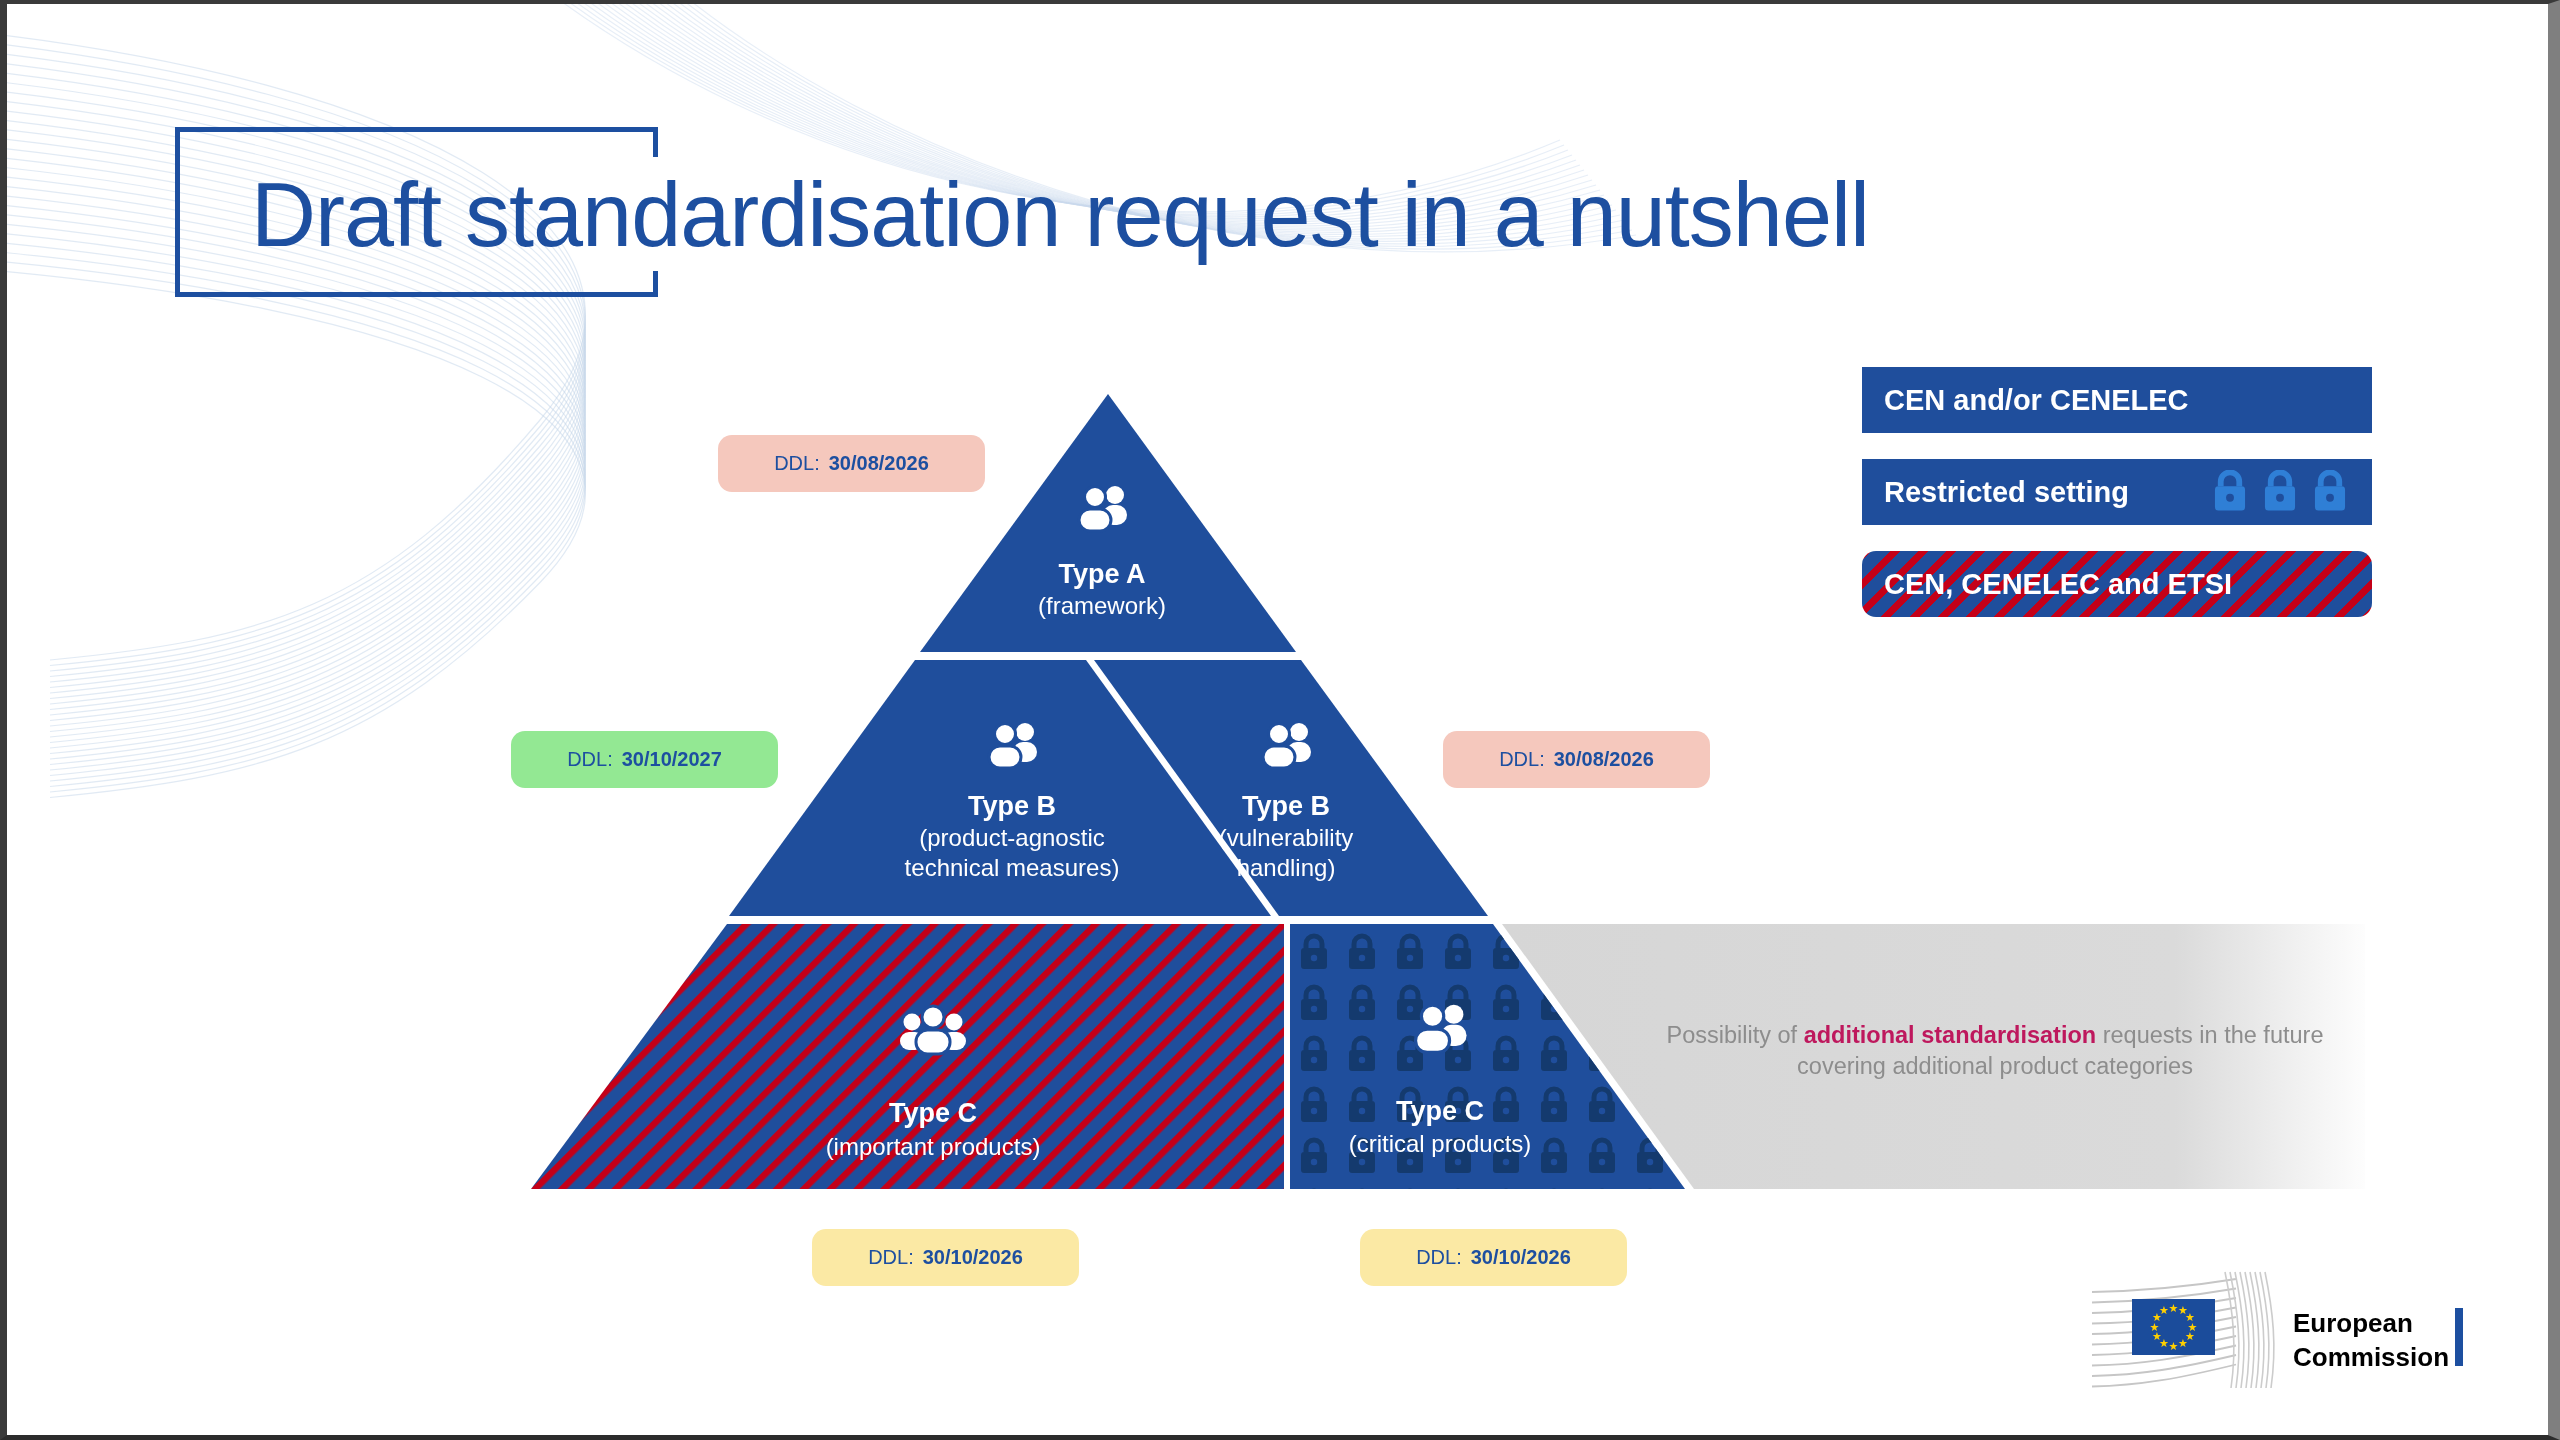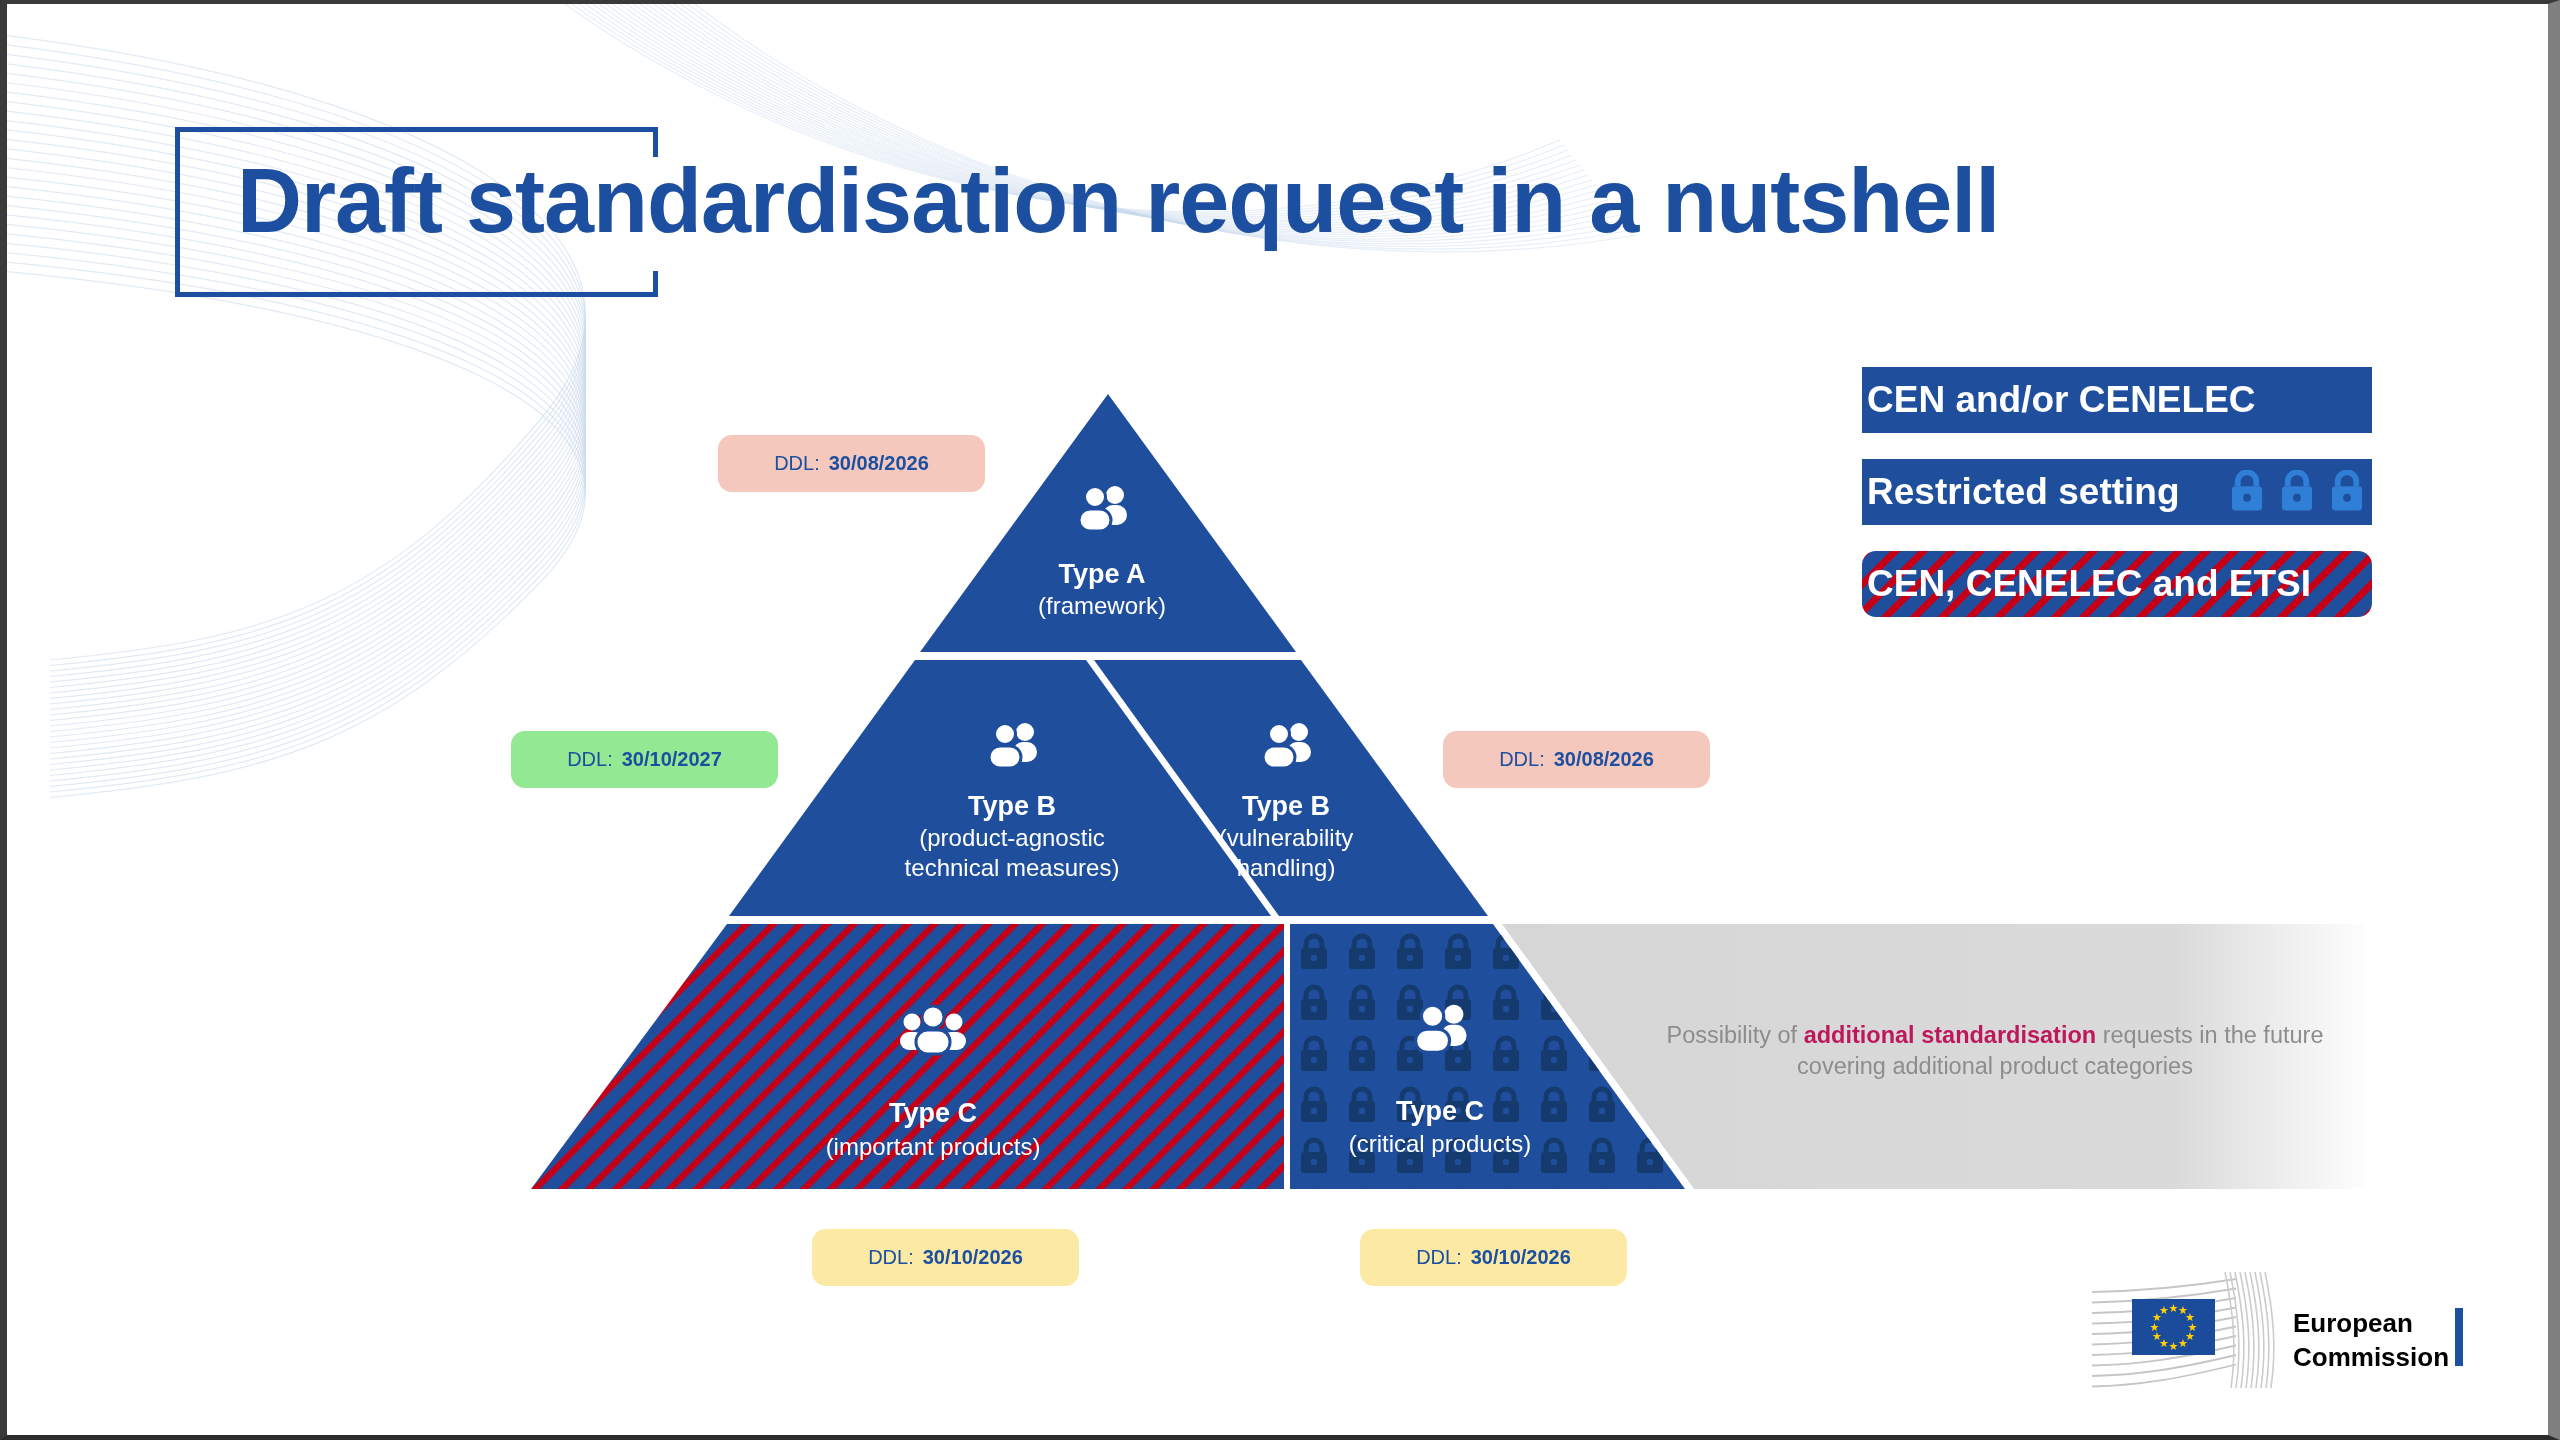--- a/index.html
+++ b/index.html
@@ -7,26 +7,26 @@
   .slide{position:absolute;inset:0;box-sizing:border-box;background:#ffffff;overflow:hidden;
     border-top:4px solid #3a3a3a;border-left:7px solid #3a3a3a;
     border-bottom:5px solid #2c2c2c;border-right:12px solid #7f7f7f;}
   svg{display:block}
   .waves{position:absolute;left:-7px;top:-4px;pointer-events:none}
   
   .title-frame{position:absolute;left:168px;top:123px;width:478px;height:170px;
     border:5px solid #1d4fa0;border-right:none;box-sizing:border-box;}
   .title-frame::before{content:"";position:absolute;top:-5px;right:-5px;width:5px;height:30px;background:#1d4fa0;}
   .title-frame::after{content:"";position:absolute;bottom:-5px;right:-5px;width:5px;height:26px;background:#1d4fa0;}
-  .slide-title{position:absolute;left:230px;top:146px;margin:0;font-size:90px;font-weight:700;
+  .slide-title{position:absolute;left:230px;top:146px;margin:14px;font-size:90px;font-weight:400;
     color:#1d4fa0;white-space:nowrap;letter-spacing:-1px;}
   
   .legend{position:absolute;left:1855px;top:363px;width:510px;}
   .legend-item{height:66px;margin-bottom:26px;display:flex;align-items:center;
-    padding:0 5px;box-sizing:border-box;color:#fff;font-size:37px;font-weight:700;}
+    padding:0 22px;box-sizing:border-box;color:#fff;font-size:29px;font-weight:700;}
   .legend-item.solid{background:#1f4e9c;}
   .legend-item.hatched{background:repeating-linear-gradient(135deg,#c40018 0 7px,#1f4e9c 7px 20px);border-radius:14px;}
   .legend-locks{margin-left:auto;display:flex;gap:10px;align-items:center;}
   
   .pyr{position:absolute;left:-7px;top:-4px;}
   .pt{font-family:"Liberation Sans",sans-serif;font-size:27px;font-weight:700;fill:#fff;text-anchor:middle;}
   .ps{font-family:"Liberation Sans",sans-serif;font-size:24px;fill:#fff;text-anchor:middle;}
   
   .ddl{position:absolute;width:267px;height:57px;border-radius:14px;display:flex;
     align-items:center;justify-content:center;gap:9px;font-size:20px;color:#1d4fa0;box-sizing:border-box;}

